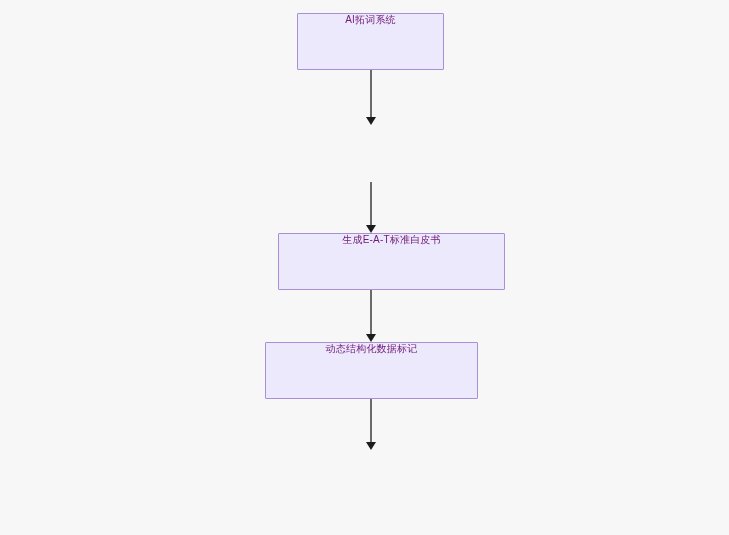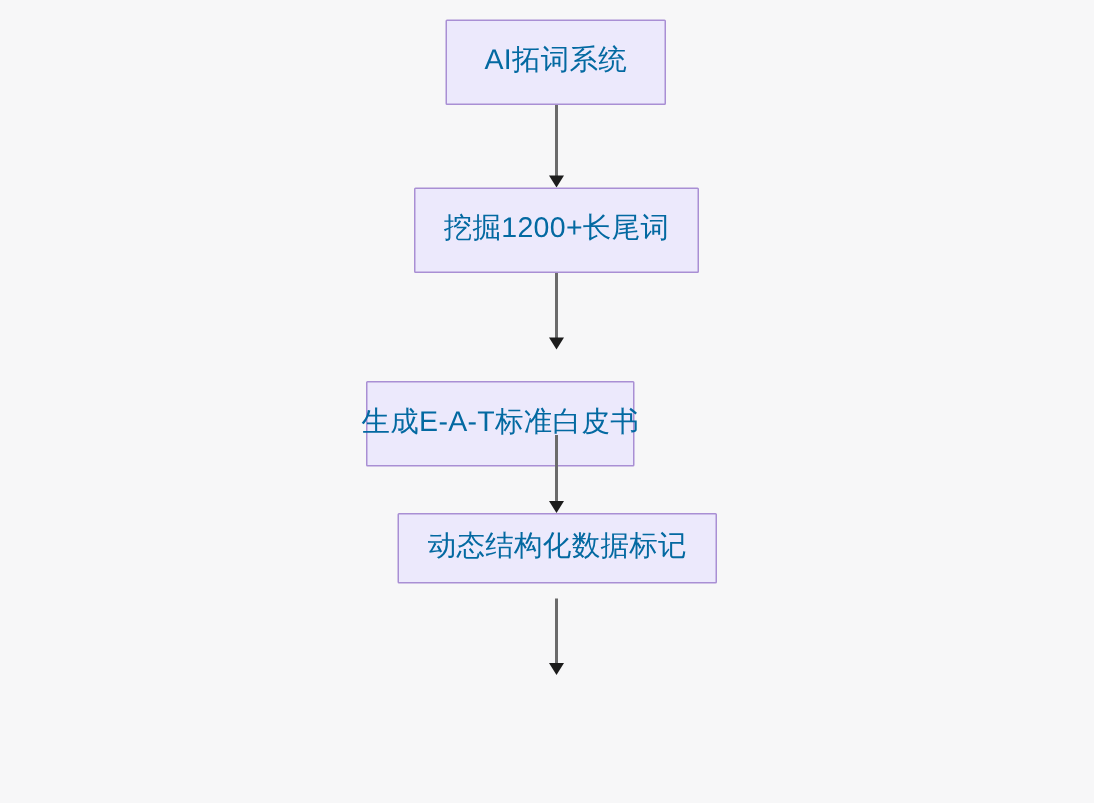--- a/index.html
+++ b/index.html
@@ -19,24 +19,24 @@
     height: 535px;
     background: #f7f7f8;
   }
   .node-box {
     position: absolute;
     box-sizing: border-box;
     background: #ece9fc;
     border: 1.5px solid #a98fd4;
     border-radius: 1px;
     display: flex;
-    align-items: center;
+    align-items: flex-start;
     justify-content: center;
-    color: #0369a1;
-    font-size: 19px;
+    color: #701a75;
+    font-size: 10px;
     line-height: 1.2;
     letter-spacing: 0.2px;
     white-space: nowrap;
   }
   .node-label {
     display: block;
   }
   .edge {
     position: absolute;
   }
@@ -64,39 +64,36 @@
 
   <div class="node-box" style="left:297px; top:13px; width:147px; height:57px;">
     <span class="node-label">AI拓词系统</span>
   </div>
 
   <div class="edge" style="left:370px; top:70px; width:2px; height:55px;">
     <div class="edge-line" style="height:49px;"></div>
     <div class="edge-head" style="top:47px;"></div>
   </div>
 
-  <div class="node-box" style="left:276px; top:125px; width:190px; height:57px;">
-    <span class="node-label">挖掘1200+长尾词</span>
-  </div>
 
   <div class="edge" style="left:370px; top:182px; width:2px; height:51px;">
     <div class="edge-line" style="height:45px;"></div>
     <div class="edge-head" style="top:43px;"></div>
   </div>
 
-  <div class="node-box" style="left:244px; top:233px; width:179px; height:57px;margin-top:21px;">
+  <div class="node-box" style="left:278px; top:233px; width:227px; height:57px;">
     <span class="node-label">生成E-A-T标准白皮书</span>
   </div>
 
   <div class="edge" style="left:370px; top:290px; width:2px; height:52px;">
     <div class="edge-line" style="height:46px;"></div>
     <div class="edge-head" style="top:44px;"></div>
   </div>
 
-  <div class="node-box" style="left:265px; top:342px; width:213px; height:47px;">
+  <div class="node-box" style="left:265px; top:342px; width:213px; height:57px;">
     <span class="node-label">动态结构化数据标记</span>
   </div>
 
   <div class="edge" style="left:370px; top:399px; width:2px; height:51px;">
     <div class="edge-line" style="height:45px;"></div>
     <div class="edge-head" style="top:43px;"></div>
   </div>
 
 
 </div>

